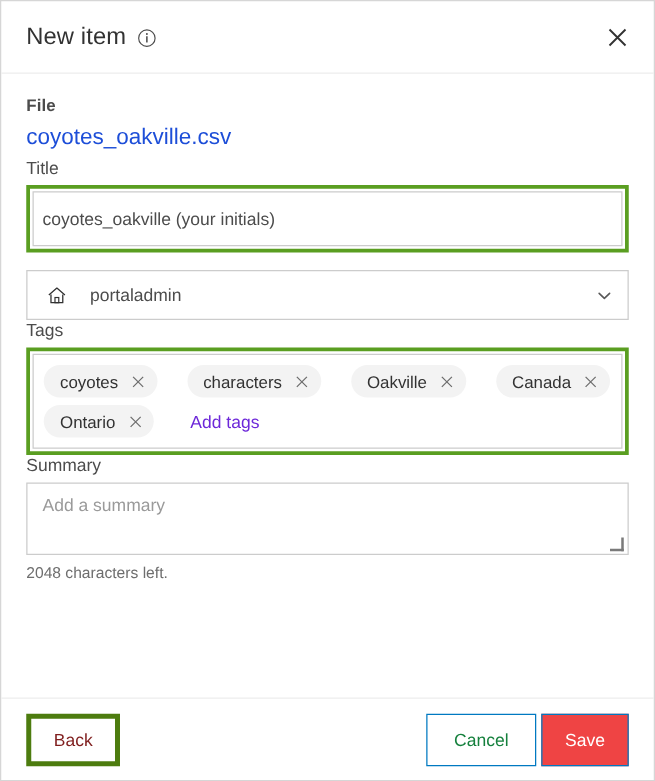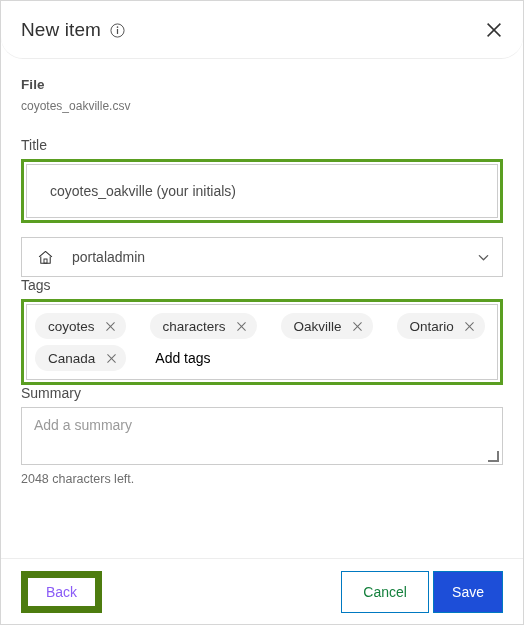--- a/index.html
+++ b/index.html
@@ -27,21 +27,20 @@
 
   
   .header {
     height: 58px;
     flex: 0 0 58px;
     border-bottom: 1px solid #ededed;
     display: flex;
     align-items: center;
     padding: 0 18px 0 20px;
     box-sizing: border-box;
-    border-radius: 22px;
   }
   .header-title {
     font-size: 19px;
     color: #323232;
     font-weight: 400;
     letter-spacing: 0.1px;
   }
   .info-icon {
     margin-left: 9px;
     width: 15px;
@@ -71,47 +70,47 @@
     overflow: hidden;
   }
   .field-label {
     font-size: 13.5px;
     color: #4c4c4c;
     font-weight: 700;
     margin-bottom: 7px;
     letter-spacing: 0.1px;
   }
   .file-name {
-    font-size: 12px;
-    color: #737373;
-    margin-bottom: 24px;
+    font-size: 18px;
+    color: #1d4ed8;
+    margin-bottom: 6px;
   }
   .label-plain {
     font-size: 14px;
     color: #4c4c4c;
     font-weight: 400;
     margin-bottom: 6px;
   }
 
   
   .highlight {
     border: 3px solid #5a9e21;
     padding: 2px;
     box-sizing: border-box;
     background: #ffffff;
   }
 
   .text-input {
     border: 1px solid #cccccc;
     background: #ffffff;
-    height: 54px;
-    box-sizing: border-box;
-    display: flex;
-    align-items: center;
-    padding: 0 23px;
+    height: 44px;
+    box-sizing: border-box;
+    display: flex;
+    align-items: center;
+    padding: 0 7px;
     font-size: 14px;
     color: #4c4c4c;
   }
 
   .select-box {
     border: 1px solid #cccccc;
     background: #ffffff;
     height: 40px;
     box-sizing: border-box;
     display: flex;
@@ -167,21 +166,21 @@
     width: 14px;
     height: 14px;
     display: inline-flex;
     align-items: center;
     justify-content: center;
     cursor: pointer;
     flex: 0 0 14px;
   }
   .tags-input-placeholder {
     font-size: 14px;
-    color: #000000;
+    color: #6d28d9;
     padding-left: 5px;
     flex: 1 1 80px;
     min-width: 80px;
   }
 
   
   .textarea-box {
     border: 1px solid #cccccc;
     background: #ffffff;
     height: 58px;
@@ -223,32 +222,32 @@
     box-sizing: border-box;
     display: inline-flex;
     align-items: center;
     justify-content: center;
     cursor: pointer;
     border: 1px solid transparent;
     background: #ffffff;
     padding: 0 18px;
   }
   .btn-back {
-    border: 7px solid #4d7c0f;
-    color: #8b5cf6;
+    border: 4px solid #4d7c0f;
+    color: #7f1d1d;
     min-width: 74px;
   }
   .btn-cancel {
     border: 1px solid #0079c1;
     color: #15803d;
     min-width: 88px;
     margin-left: 38px;
   }
   .btn-save {
-    background: #1d4ed8;
+    background: #ef4444;
     border: 1px solid #0079c1;
     color: #ffffff;
     min-width: 62px;
   }
   .footer-spacer { flex: 1 1 auto; }
   .btn-save { margin-left: 4px; }
 
   .mb14 { margin-bottom: 14px; }
   .mb16 { }
 </style>
@@ -323,29 +322,29 @@
         </span>
         <span class="chip">
           <span>Oakville</span>
           <span class="chip-remove">
             <svg width="11" height="11" viewBox="0 0 12 12" aria-hidden="true">
                 <path d="M1.6 1.6 L10.4 10.4 M10.4 1.6 L1.6 10.4" stroke="#6e6e6e" stroke-width="1.1" fill="none"></path>
               </svg>
           </span>
         </span>
         <span class="chip">
+          <span>Canada</span>
+          <span class="chip-remove">
+            <svg width="11" height="11" viewBox="0 0 12 12" aria-hidden="true">
+                <path d="M1.6 1.6 L10.4 10.4 M10.4 1.6 L1.6 10.4" stroke="#6e6e6e" stroke-width="1.1" fill="none"></path>
+              </svg>
+          </span>
+        </span>
+        <span class="chip">
           <span>Ontario</span>
-          <span class="chip-remove">
-            <svg width="11" height="11" viewBox="0 0 12 12" aria-hidden="true">
-                <path d="M1.6 1.6 L10.4 10.4 M10.4 1.6 L1.6 10.4" stroke="#6e6e6e" stroke-width="1.1" fill="none"></path>
-              </svg>
-          </span>
-        </span>
-        <span class="chip">
-          <span>Canada</span>
           <span class="chip-remove">
             <svg width="11" height="11" viewBox="0 0 12 12" aria-hidden="true">
                 <path d="M1.6 1.6 L10.4 10.4 M10.4 1.6 L1.6 10.4" stroke="#6e6e6e" stroke-width="1.1" fill="none"></path>
               </svg>
           </span>
         </span>
         <span class="tags-input-placeholder">Add tags</span>
       </div>
     </div>
 

